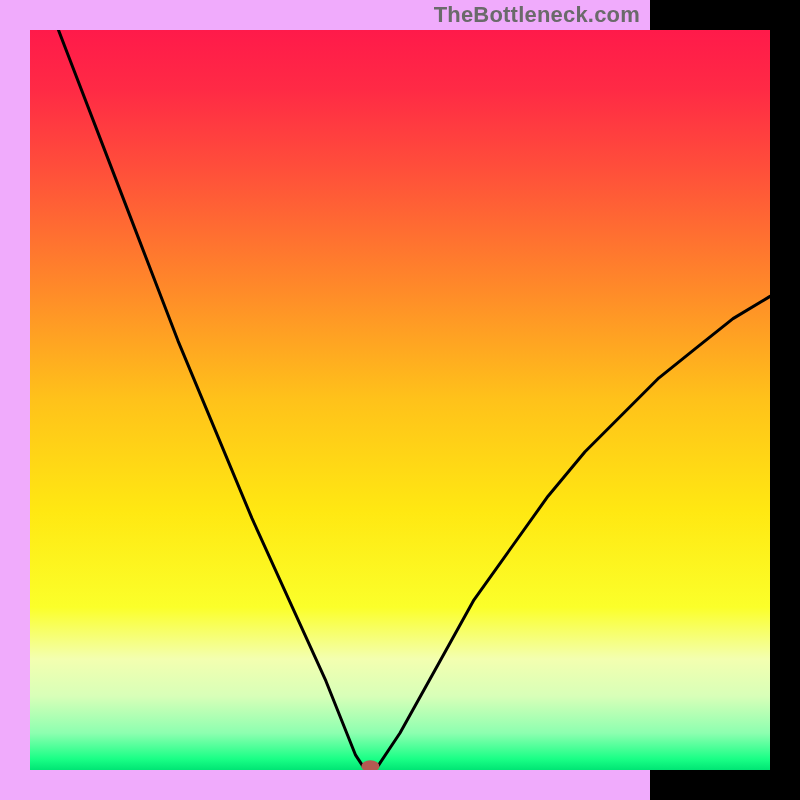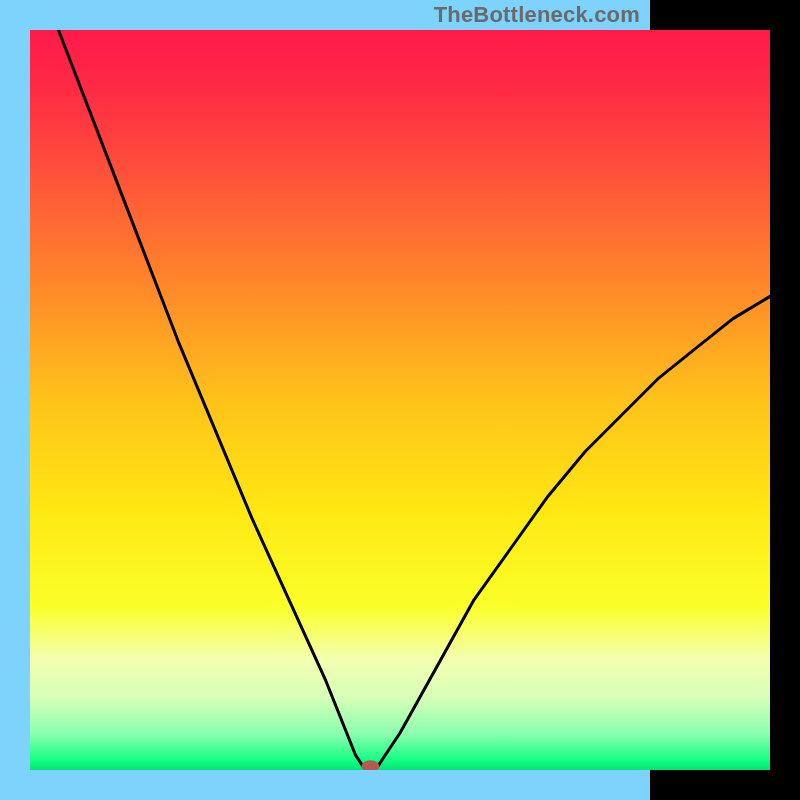--- a/index.html
+++ b/index.html
@@ -7,21 +7,21 @@
     padding: 0;
     width: 800px;
     height: 800px;
     background: #000000;
     overflow: hidden;
   }
   .chart-wrap {
     position: relative;
     width: 650px;
     height: 800px;
-    background: #7dd3fc;
+    background: #f0abfc;
   }
   .watermark {
     position: absolute;
     top: 2px;
     right: 10px;
     font-family: Arial, Helvetica, sans-serif;
     font-size: 22px;
     font-weight: 600;
     color: #6a6a6a;
     letter-spacing: 0.2px;

